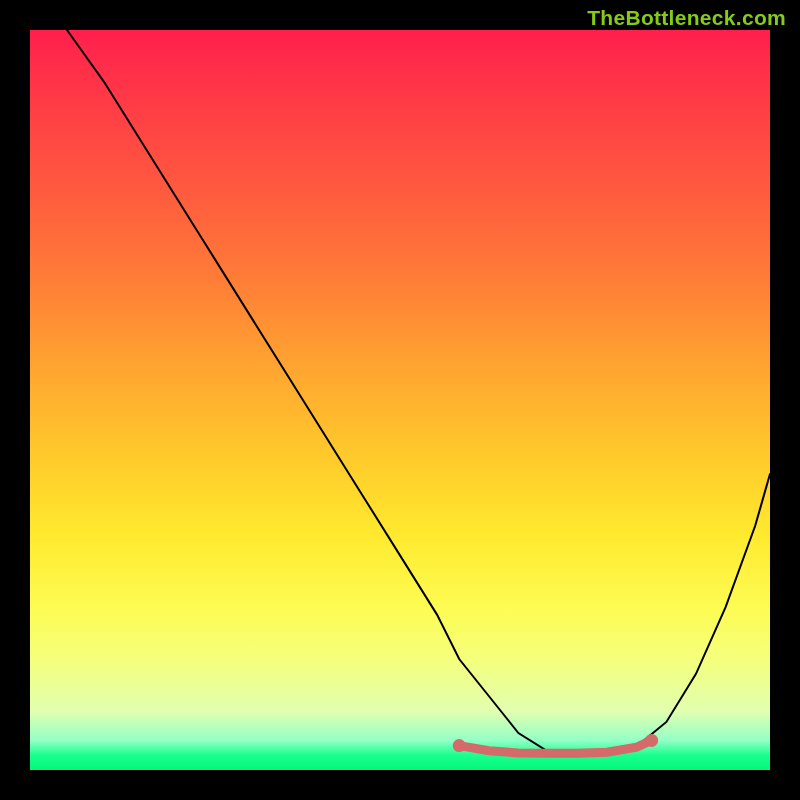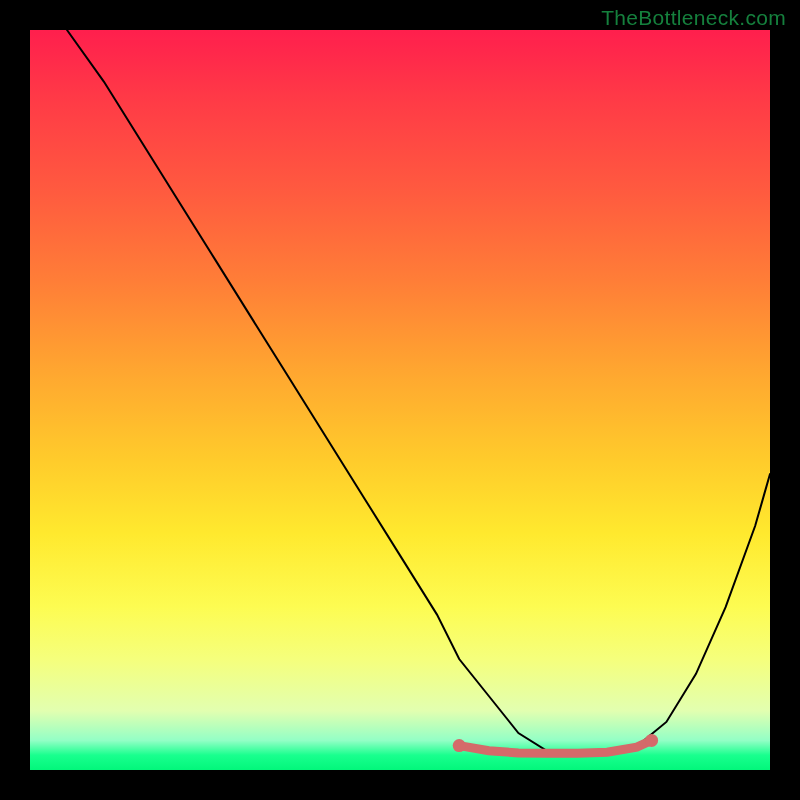--- a/index.html
+++ b/index.html
@@ -14,23 +14,23 @@
   .frame {
     width: 800px;
     height: 800px;
     background: #000;
     position: relative;
   }
   .watermark {
     position: absolute;
     top: 6px;
     right: 14px;
-    color: #15803d;
+    color: #84cc16;
     font-size: 21px;
-    font-weight: 400;
+    font-weight: 700;
     letter-spacing: 0.3px;
     z-index: 5;
   }
   .plot {
     position: absolute;
     left: 30px;
     top: 30px;
     width: 740px;
     height: 740px;
   }

